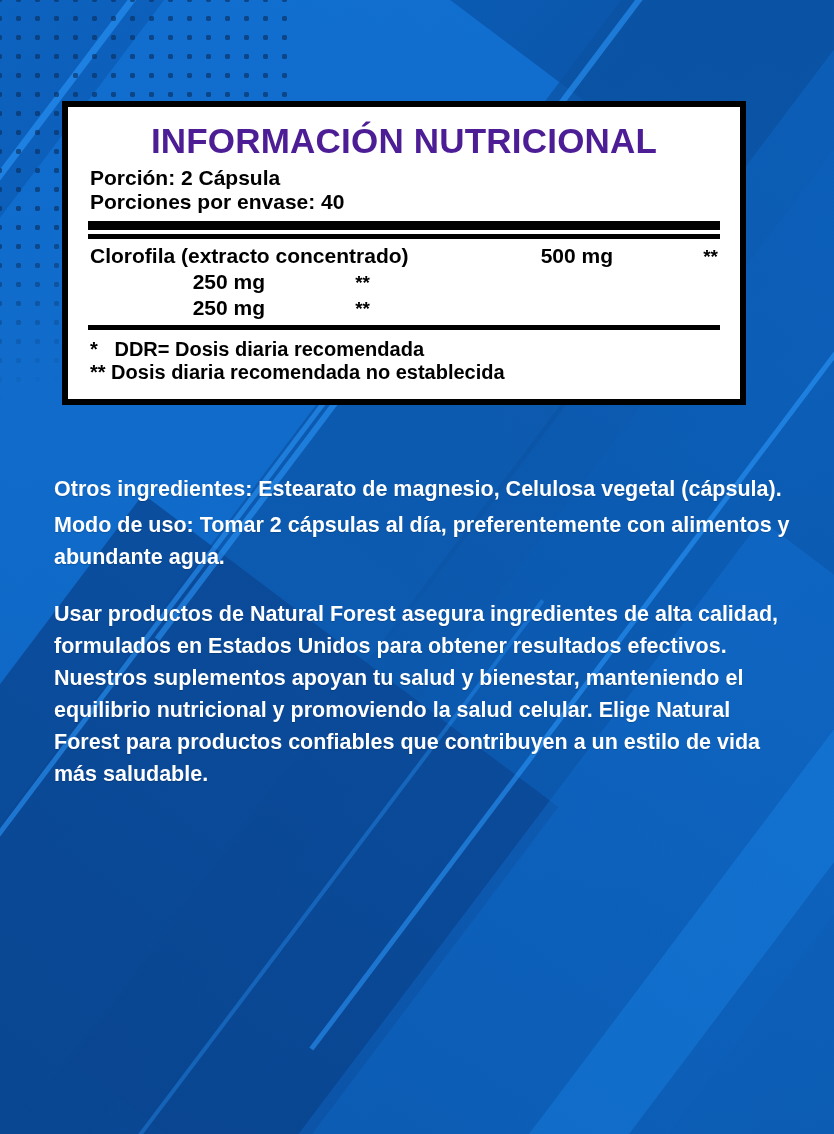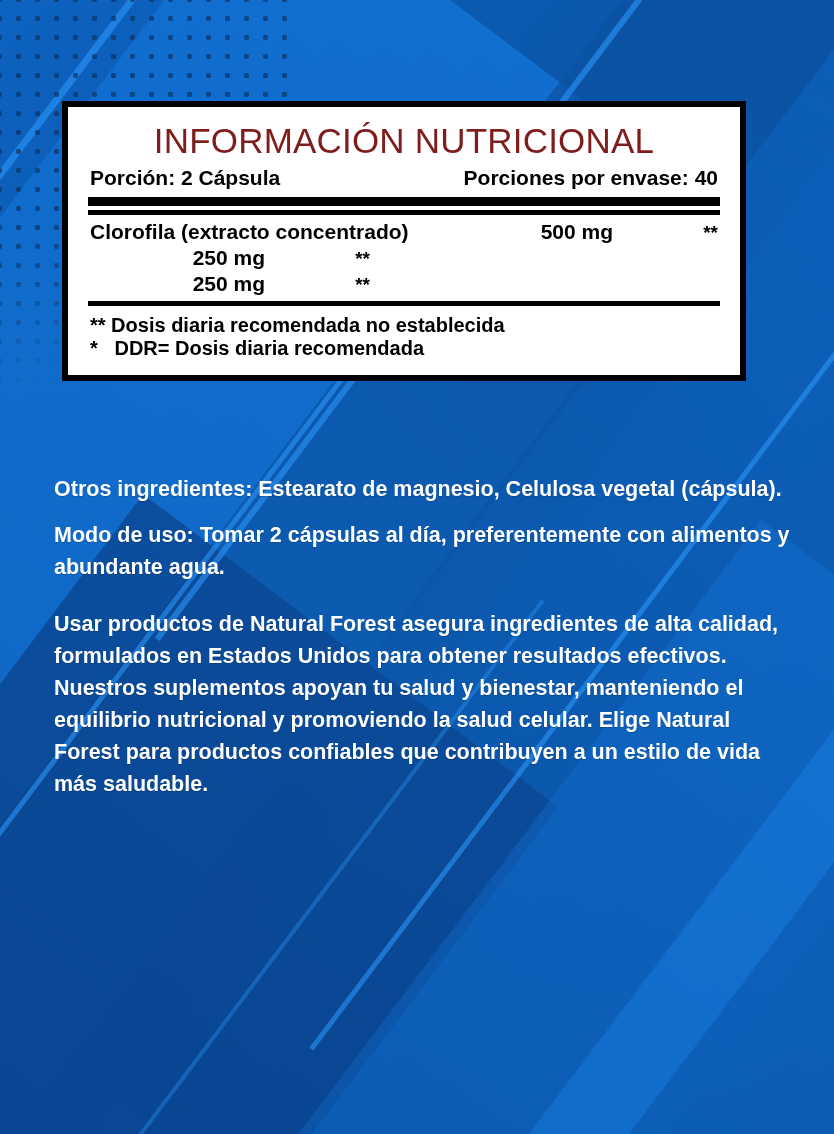--- a/index.html
+++ b/index.html
@@ -108,33 +108,34 @@
     width: 684px;
     box-sizing: border-box;
     background: #ffffff;
     border: 6px solid #000000;
     padding: 12px 18px 14px 18px;
   }
   .facts-title {
     text-align: center;
     font-size: 35px;
     line-height: 1.05;
-    color: #7f1d1d;
+    color: #4c1d95;
     letter-spacing: .2px;
     margin: 4px 0 6px 0;
-    font-weight: 400;
+    font-weight: 700;
   }
   .serving-row {
     display: flex;
     justify-content: space-between;
     align-items: flex-start;
     font-size: 21px;
     font-weight: bold;
     color: #000;
     padding: 0 4px 2px 4px;
+    flex-direction: column;
   }
   .rule-thick {
     height: 9px;
     background: #000;
     margin: 5px 2px 0 2px;
   }
   .rule-med {
     height: 5px;
     background: #000;
     margin: 4px 2px;
@@ -185,21 +186,21 @@
     left: 54px;
     top: 474px;
     width: 740px;
     color: #ffffff;
     font-size: 21.5px;
     font-weight: bold;
     line-height: 1.48;
     text-shadow: 0 1px 1px rgba(0,0,0,.18);
   }
   .para { margin: 0 0 0 0; }
-  .para + .para { margin-top: 14px; }
+  .para + .para { margin-top: 4px; }
   .spacer { height: 26px; }
 </style>
 </head>
 <body>
 
 <div class="page">
 
   <div class="bg-layer">
     <div class="band band-a"></div>
     <div class="band band-b"></div>
@@ -240,22 +241,22 @@
         <span class="c-dv">**</span>
       </div>
       <div class="ing-row">
         <span class="c-amount">250 mg</span>
         <span class="c-dv">**</span>
       </div>
 
       <div class="rule-med"></div>
 
       <div class="footnotes">
+        <div class="footnote-line">*   DDR= Dosis diaria recomendada</div>
         <div class="footnote-line">** Dosis diaria recomendada no establecida</div>
-        <div class="footnote-line">*   DDR= Dosis diaria recomendada</div>
       </div>
     </div>
 
     <div class="body-copy">
       <p class="para">Otros ingredientes: Estearato de magnesio, Celulosa vegetal (cápsula).</p>
       <p class="para">Modo de uso: Tomar 2 cápsulas al día, preferentemente con alimentos y abundante agua.</p>
       <div class="spacer"></div>
       <p class="para">Usar productos de Natural Forest asegura ingredientes de alta calidad, formulados en Estados Unidos para obtener resultados efectivos. Nuestros suplementos apoyan tu salud y bienestar, manteniendo el equilibrio nutricional y promoviendo la salud celular. Elige Natural Forest para productos confiables que contribuyen a un estilo de vida más saludable.</p>
     </div>
 

